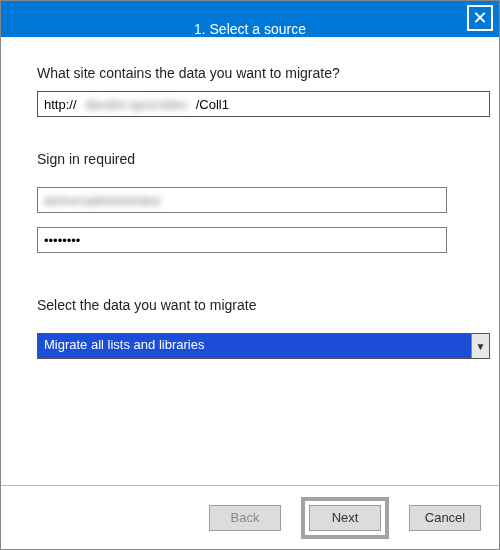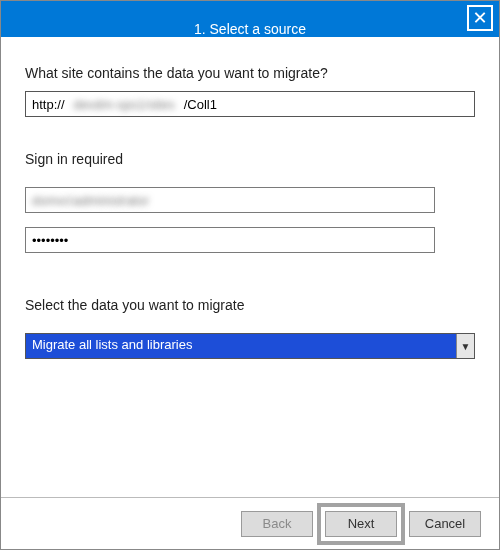--- a/index.html
+++ b/index.html
@@ -9,21 +9,21 @@
     background: #0078d7; color: #fff; height: 36px;
     display: flex; align-items: flex-end; position: relative;
   }
   .titlebar .title { flex: 1; text-align: center; font-size: 14px; }
   .titlebar .close {
     position: absolute; right: 6px; top: 4px;
     width: 26px; height: 26px; border: 2px solid #fff;
     display: flex; align-items: center; justify-content: center;
     color: #fff; font-size: 18px; line-height: 1; cursor: pointer;
   }
-  .body { flex: 1; padding: 28px 24px 10px 24px; }
+  .body { flex: 1; padding: 28px 9px 10px 24px; margin-left: 12px; }
   .label { margin-bottom: 10px; color: #222; font-size: 14px; }
   .field {
     width: 100%; height: 26px; border: 1px solid #7a7a7a;
     padding: 2px 6px; font-size: 13px; font-family: inherit; background: #fff;
   }
   .blur { color: transparent; text-shadow: 0 0 6px rgba(0,0,0,0.55); user-select: none; }
   .url-wrap { position: relative; width: 100%; height: 26px; border: 1px solid #555; background:#fff; display:flex; align-items:center; padding:0 6px;gap:9px;}
   .url-wrap span { white-space: pre; font-size:13px; }
   .gap-lg { height: 34px; }
   .gap-md { height: 14px; }
@@ -32,22 +32,22 @@
     width: 100%; height: 26px; display: flex; border:1px solid #555;
   }
   .select-value {
     flex:1; background:#1d4ed8; color:#fff; padding:3px 6px; font-size:13px;
   }
   .select-btn {
     width:18px; background:#e6e6e6; border-left:1px solid #888;
     display:flex; align-items:center; justify-content:center; font-size:10px; color:#333;
   }
   .footer {
-    border-top:1px solid #bbb; height:52px; display:flex; align-items:center; justify-content:flex-end;
-    padding: 0 18px; gap:4px;
+    border-top:1px solid #bbb; height:64px; display:flex; align-items:center; justify-content:flex-end;
+    padding: 0 18px; gap:20px;
   }
   .btn {
     min-width:72px; height:26px; background:#dcdcdc; border:1px solid #9a9a9a;
     font-size:13px; color:#333; cursor:pointer;
   }
   .btn.disabled { color:#8a8a8a; }
   .highlight-next {
     border:4px solid #a3a3a3; padding:4px; display:inline-flex;
   }
   .signin-field { width: 410px; }

